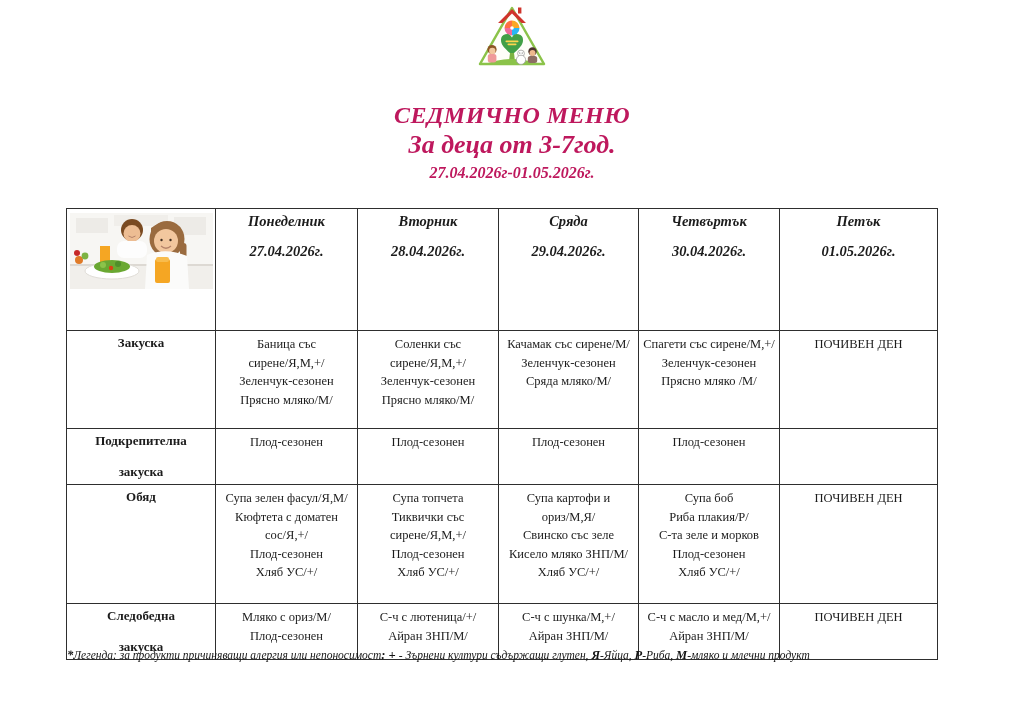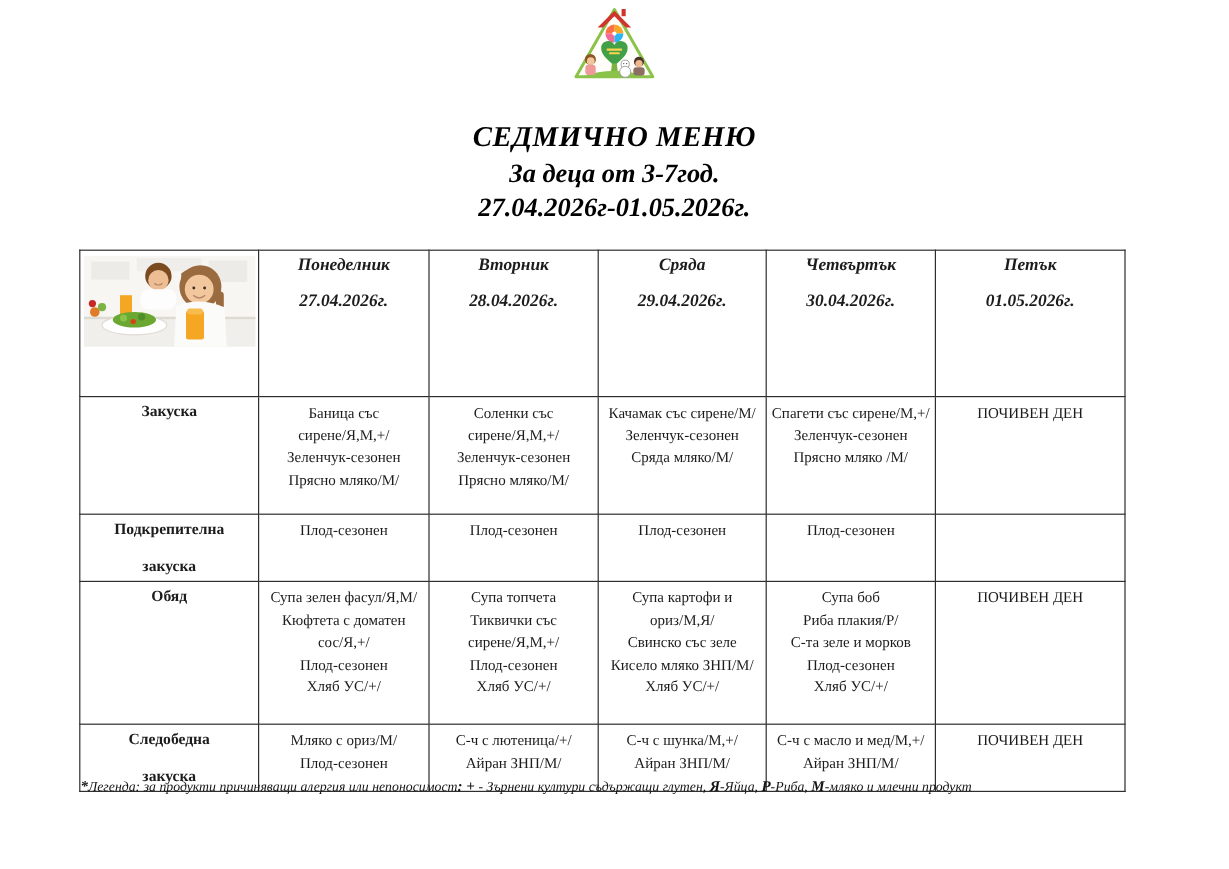--- a/index.html
+++ b/index.html
@@ -9,25 +9,25 @@
     color:#1c1c1c; position:relative; overflow:hidden;
   }
   .page { position:absolute; inset:0; background:#ffffff; }
 
   
   .logo { position:absolute; top:3px; left:477px; width:70px; height:66px; }
 
   
   .titles {
     position:absolute; top:100px; left:0; width:1024px;
-    text-align:center; color:#000000; font-weight:bold; font-style:italic;
+    text-align:center; color:#be185d; font-weight:bold; font-style:italic;
   }
   .t1 { font-size:24px; line-height:31px; letter-spacing:0.5px; }
-  .t2 { font-size:22px; line-height:28px; }
-  .t3 { font-size:22px; line-height:27px; }
+  .t2 { font-size:26px; line-height:28px; }
+  .t3 { font-size:16px; line-height:27px; }
 
   
   table.menu {
     position:absolute; top:208px; left:66px;
     border-collapse:collapse; table-layout:fixed;
     border:1.5px solid #2e2e2e;
   }
   table.menu td {
     border:1px solid #2e2e2e; vertical-align:top; text-align:center;
     padding:4px 2px; overflow:hidden;

